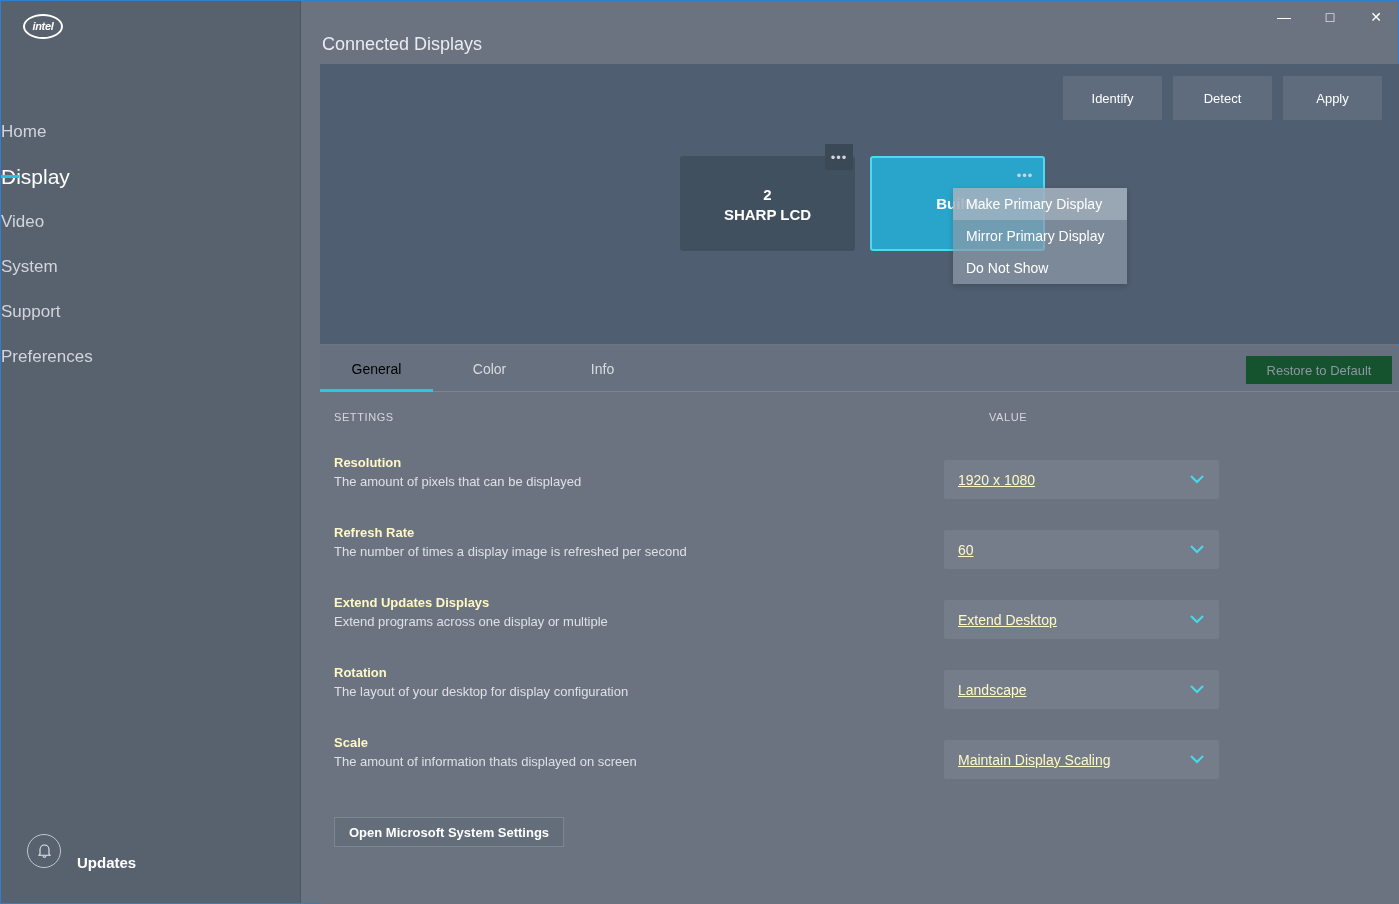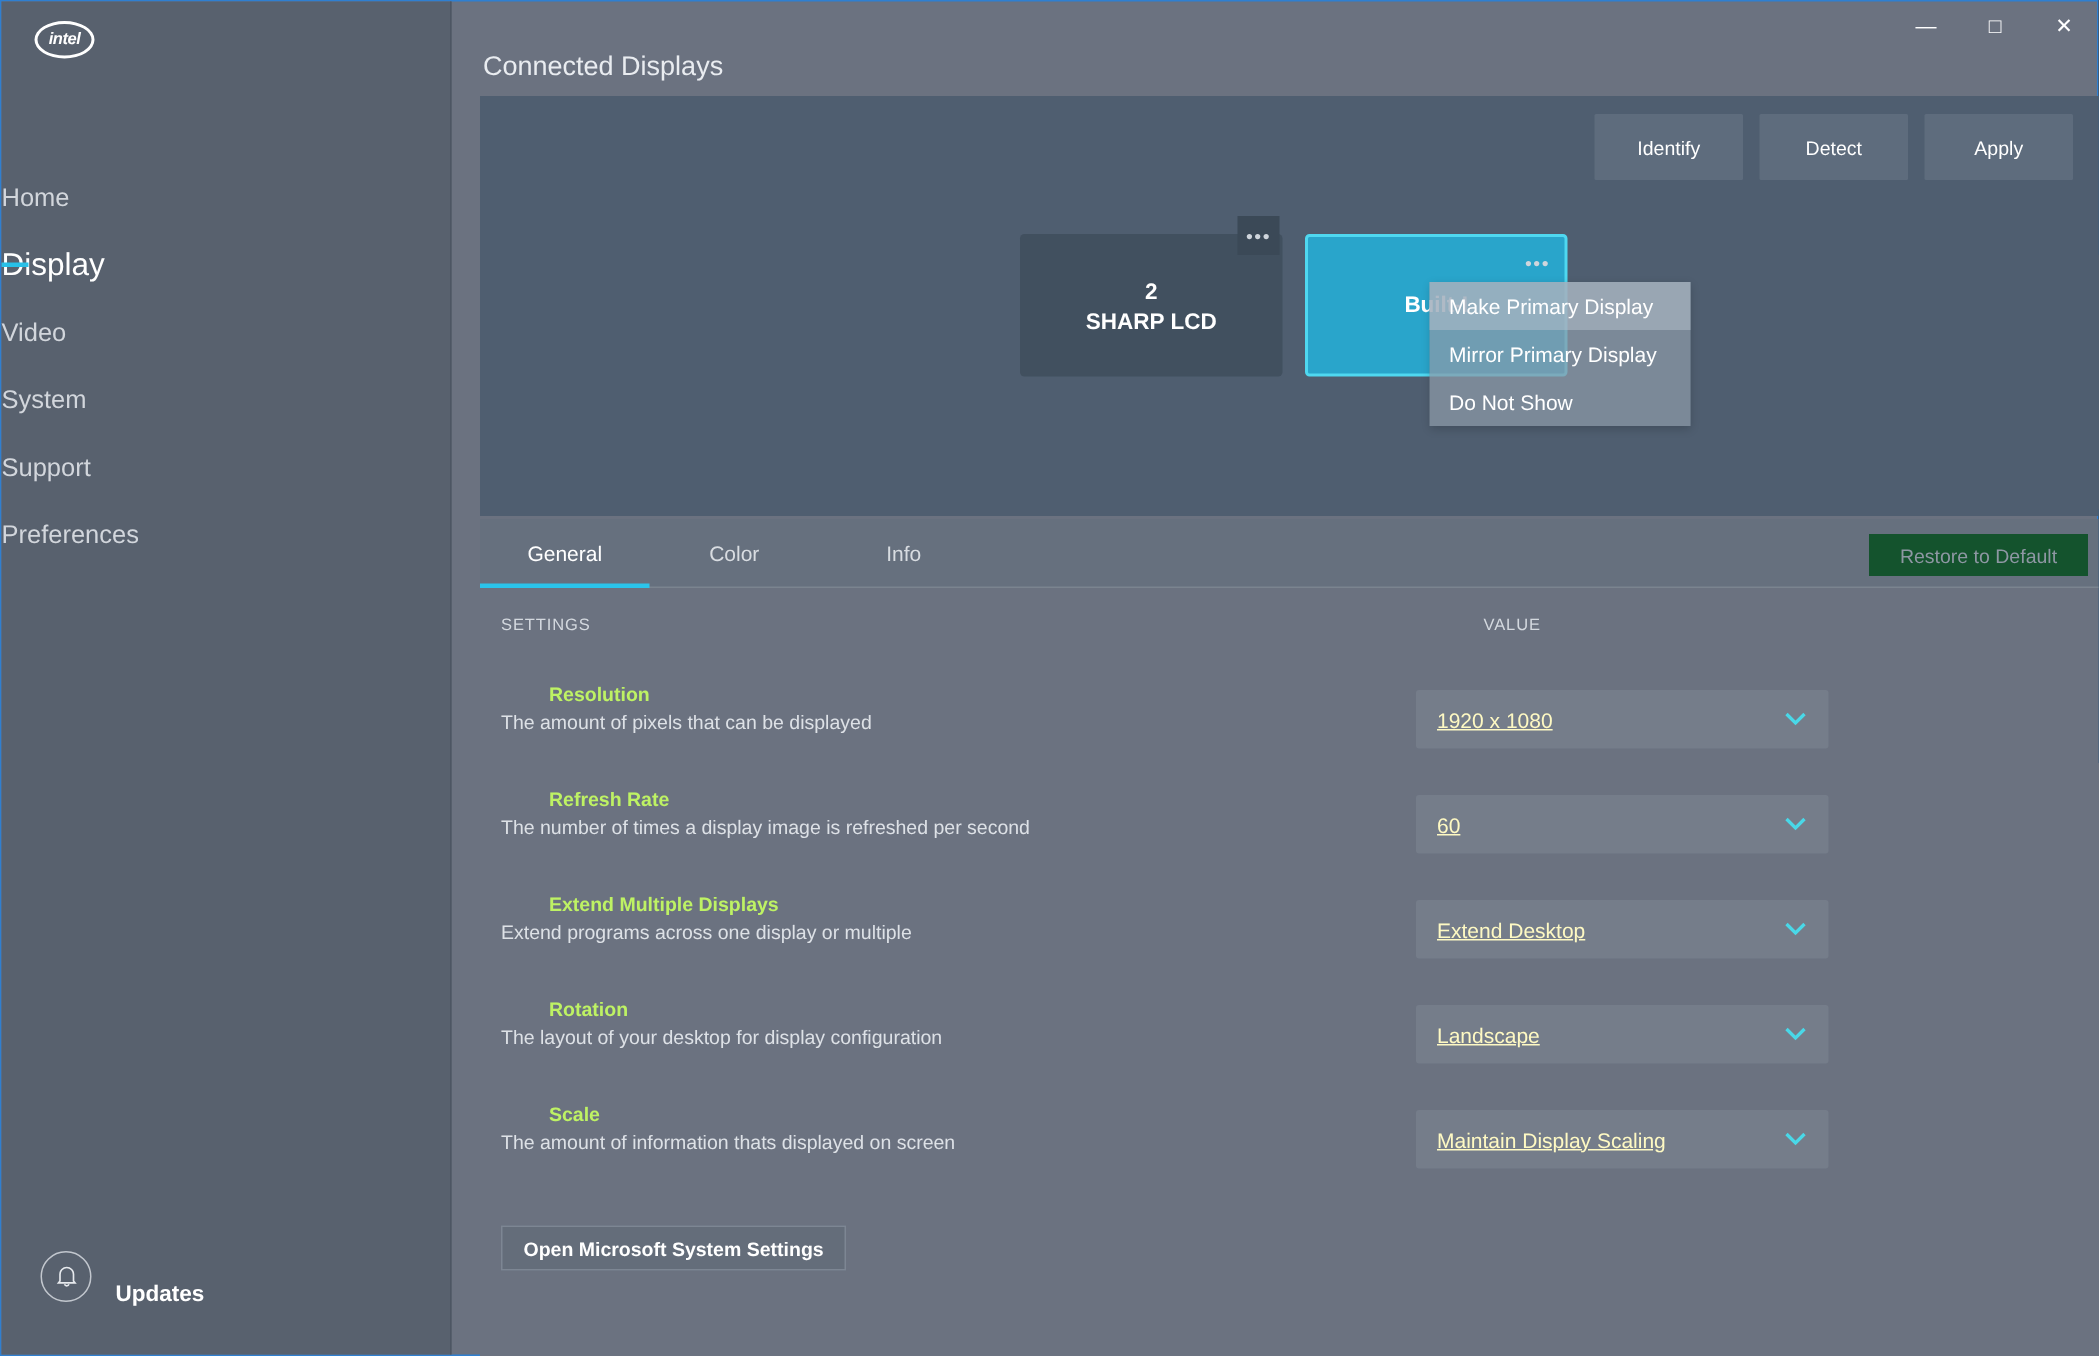--- a/index.html
+++ b/index.html
@@ -157,21 +157,21 @@
     background: #66707e;
   }
   #tabs { display: flex; height: 100%; }
   .tab {
     position: relative;
     min-width: 113px;
     display: flex; align-items: center; justify-content: center;
     color: #d8dce1; font-size: 14px;
     cursor: pointer;
   }
-  .tab.active { color: #ffffff; }
+  .tab.active { color: #000000; }
   .tab.active::after {
     content: "";
     position: absolute; left: 0; bottom: 0;
     width: 100%; height: 3px;
     background: #2bc4ea;
   }
   #tabs-underline {
     position: absolute; left: 0; bottom: 0; width: 1080px; height: 1px;
     background: #7b848f;
   }
@@ -197,21 +197,21 @@
   .col-h {
     position: absolute;
     color: #d4d9df; font-size: 11px; letter-spacing: 0.6px;
   }
   #col-settings { left: 0; }
   #col-value { left: 655px; }
 
   .setting-row {
     position: absolute; left: 14px; width: 1050px; height: 70px;
   }
-  .setting-name { color: #bef264; font-size: 13px; font-weight: 700; margin-left: 32px; }
+  .setting-name { color: #fef9c3; font-size: 13px; font-weight: 700; }
   .setting-desc { color: #dde1e6; font-size: 13px; margin-top: 4px; }
   .dropdown {
     position: absolute; left: 610px; top: 5px;
     width: 275px; height: 39px;
     background: #757d8a;
     border-radius: 2px;
     display: flex; align-items: center;
     padding: 0 14px;
     cursor: pointer;
   }
@@ -339,21 +339,21 @@
           <span class="dd-value">60</span>
           <span class="dd-chev">
             <svg width="16" height="10" viewBox="0 0 16 10" fill="none" stroke="#49d8e8" stroke-width="2.2">
                 <path d="M2 2 L8 8 L14 2"></path>
               </svg>
           </span>
         </div>
       </div>
 
       <div class="setting-row" style="top:203px">
-        <div class="setting-name">Extend Multiple Displays</div>
+        <div class="setting-name">Extend Updates Displays</div>
         <div class="setting-desc">Extend programs across one display or multiple</div>
         <div class="dropdown">
           <span class="dd-value">Extend Desktop</span>
           <span class="dd-chev">
             <svg width="16" height="10" viewBox="0 0 16 10" fill="none" stroke="#49d8e8" stroke-width="2.2">
                 <path d="M2 2 L8 8 L14 2"></path>
               </svg>
           </span>
         </div>
       </div>

